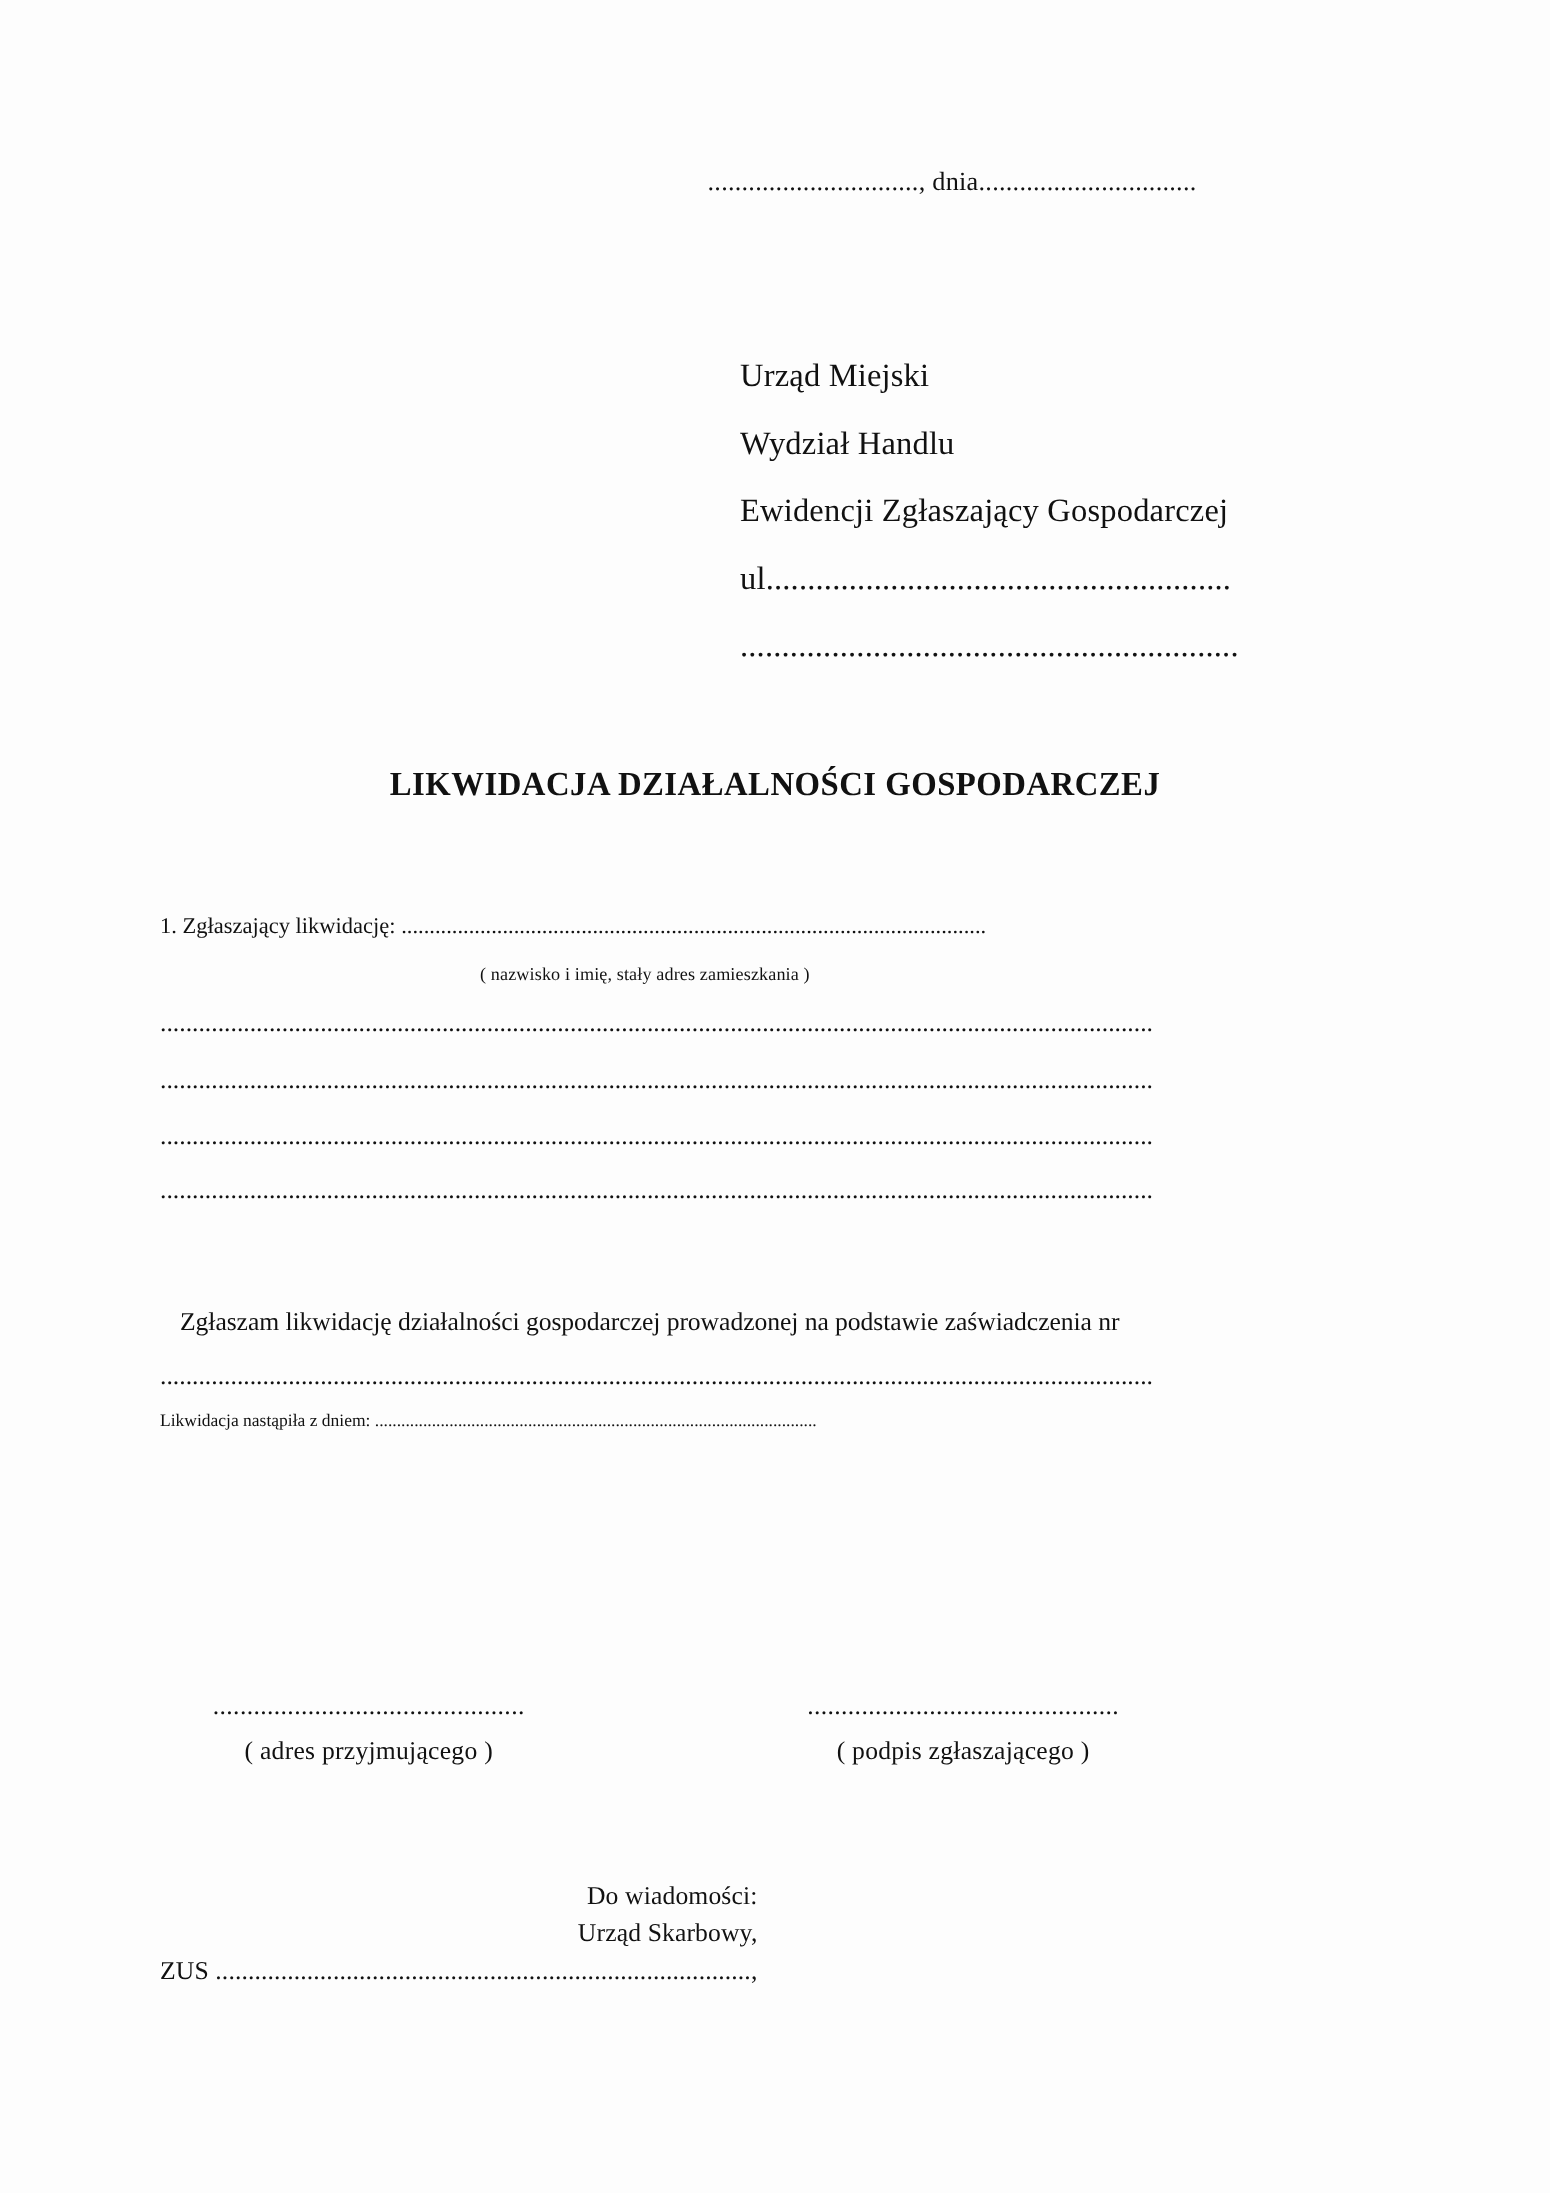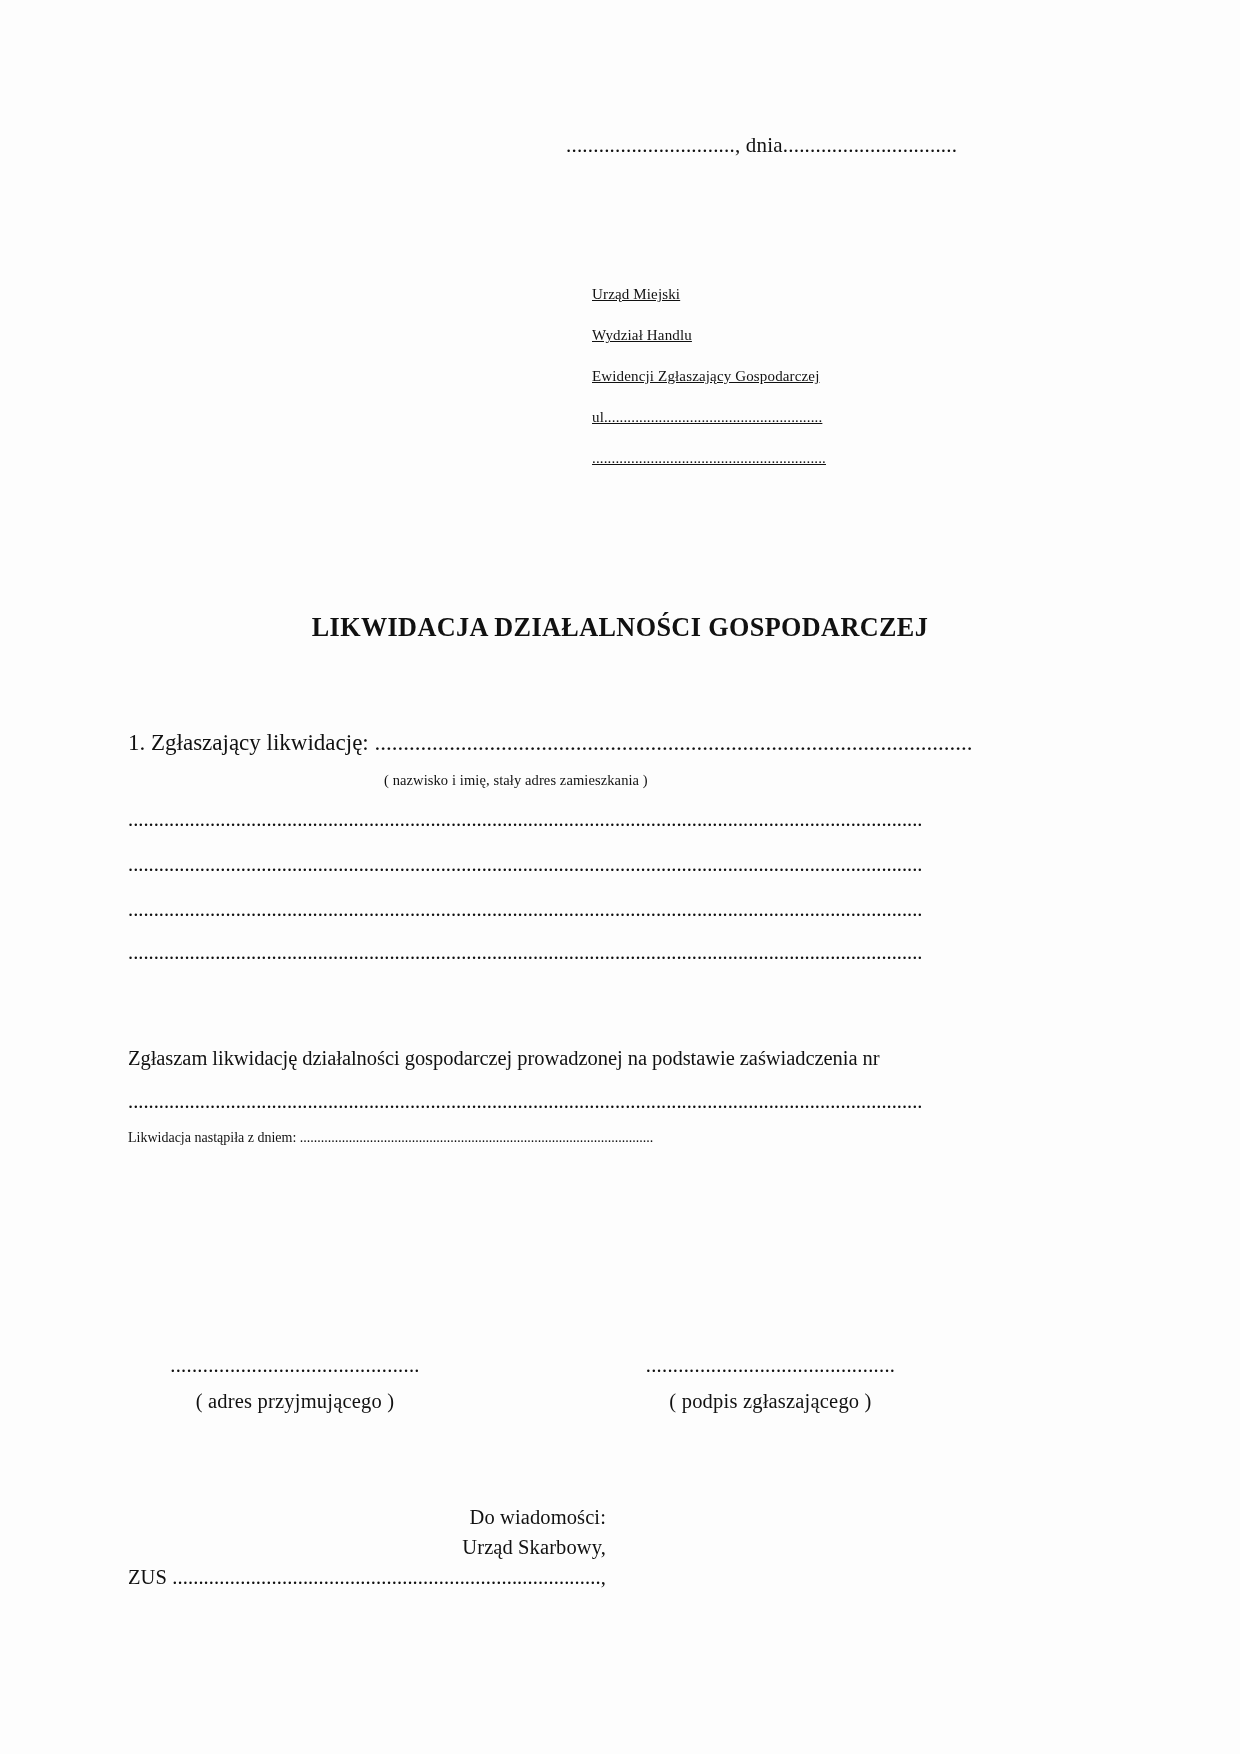--- a/index.html
+++ b/index.html
@@ -37,22 +37,21 @@
     font-size: 21px;
     letter-spacing: 0.2px;
   }
 
   
   .addressee {
     position: absolute;
     left: 592px;
     top: 286px;
     width: 420px;
-    font-size: 15px;
-    text-decoration: underline;
+    font-size: 26px;
   }
   .addressee .row {
     display: block;
     margin-bottom: 24px;
     white-space: pre;
     letter-spacing: 0.15px;
   }
   .addressee .row:last-child { margin-bottom: 0; }
 
   
@@ -65,21 +64,21 @@
     font-size: 27px;
     font-weight: bold;
     letter-spacing: 0.4px;
     transform: scaleX(0.97);
   }
   .applicant-row {
     position: absolute;
     left: 128px;
     top: 730px;
     width: 852px;
-    font-size: 23px;
+    font-size: 18px;
     white-space: pre;
   }
   .caption {
     position: absolute;
     left: 384px;
     top: 772px;
     font-size: 14.5px;
     font-weight: normal;
     white-space: pre;
     letter-spacing: 0.1px;
@@ -95,21 +94,21 @@
     overflow: hidden;
     letter-spacing: 0px;
   }
   .dots-row.r1 { top: 808px; }
   .dots-row.r2 { top: 853px; }
   .dots-row.r3 { top: 898px; }
   .dots-row.r4 { top: 941px; }
 
   .statement {
     position: absolute;
-    left: 128px;
+    left: 144px;
     top: 1047px;
     width: 860px;
     font-size: 20.5px;
     white-space: pre;
     letter-spacing: -0.05px;
   }
   .dots-row.r5 { top: 1090px; }
 
   .liquidation-date {
     position: absolute;

